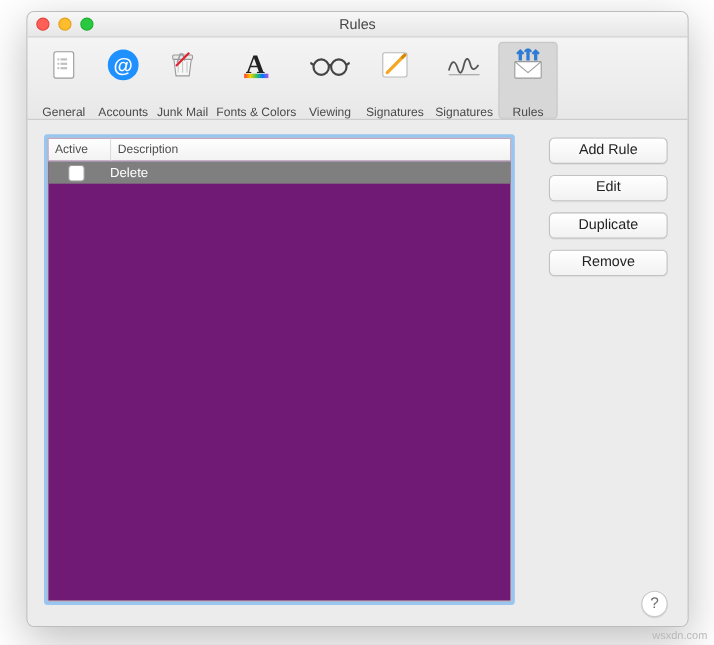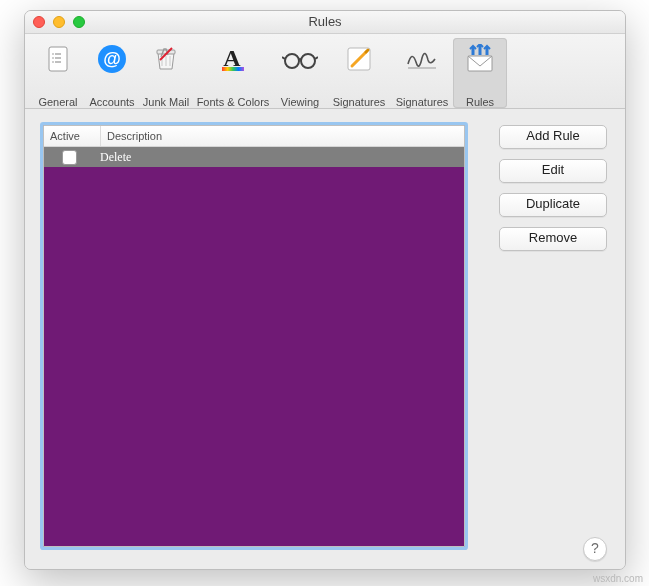--- a/index.html
+++ b/index.html
@@ -138,21 +138,20 @@
   .row .cb {
     width: 13px;
     height: 13px;
     background: #fff;
     border: 1px solid #9a9a9a;
     border-radius: 3px;
   }
   .row .desc {
     flex: 1;
     padding-left: 6px;
-    font-family: Liberation Serif, serif;
   }
 
   
   .sidebtns {
     position: absolute;
     right: 18px;
     top: 16px;
     width: 108px;
     display: flex;
     flex-direction: column;

